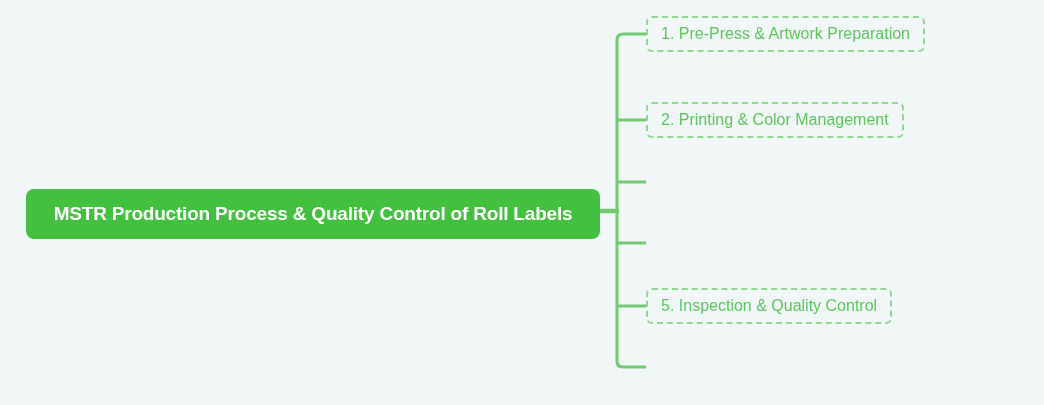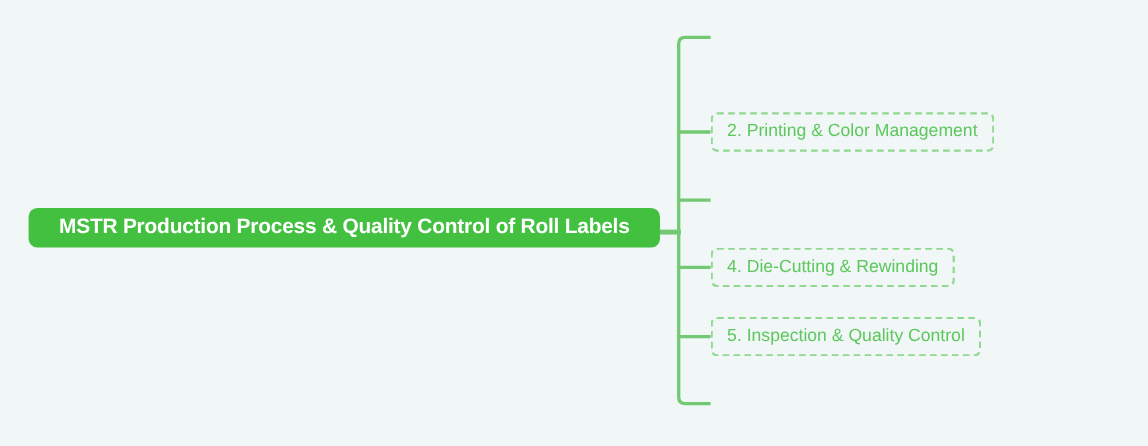--- a/index.html
+++ b/index.html
@@ -24,21 +24,21 @@
     top: 0;
     width: 1044px;
     height: 405px;
     pointer-events: none;
   }
   .root-node {
     position: absolute;
     left: 26px;
     top: 189px;
     width: 574px;
-    height: 36px;
+    height: 50px;
     box-sizing: border-box;
     background: #43c040;
     border-radius: 8px;
     display: flex;
     align-items: center;
     justify-content: center;
     color: #ffffff;
     font-size: 19px;
     font-weight: bold;
     letter-spacing: -0.2px;
@@ -78,22 +78,22 @@
     <path d="M646,34 L623,34 Q617,34 617,40 L617,361 Q617,367 623,367 L646,367" stroke="#72c972" stroke-width="3" fill="none"></path>
 
     <path d="M617,120 L646,120" stroke="#72c972" stroke-width="3" fill="none"></path>
     <path d="M617,182 L646,182" stroke="#72c972" stroke-width="3" fill="none"></path>
     <path d="M617,243 L646,243" stroke="#72c972" stroke-width="3" fill="none"></path>
     <path d="M617,306 L646,306" stroke="#72c972" stroke-width="3" fill="none"></path>
   </svg>
 
   <div class="root-node">MSTR Production Process &amp; Quality Control of Roll Labels</div>
 
+  <div class="child-node child-1">1. Pre-Press &amp; Artwork Preparation</div>
 
   <div class="child-node child-2">2. Printing &amp; Color Management</div>
 
 
-  <div class="child-node child-4">4. Die-Cutting &amp; Rewinding</div>
 
   <div class="child-node child-5">5. Inspection &amp; Quality Control</div>
 
 
 </div>
 
 </body></html>

